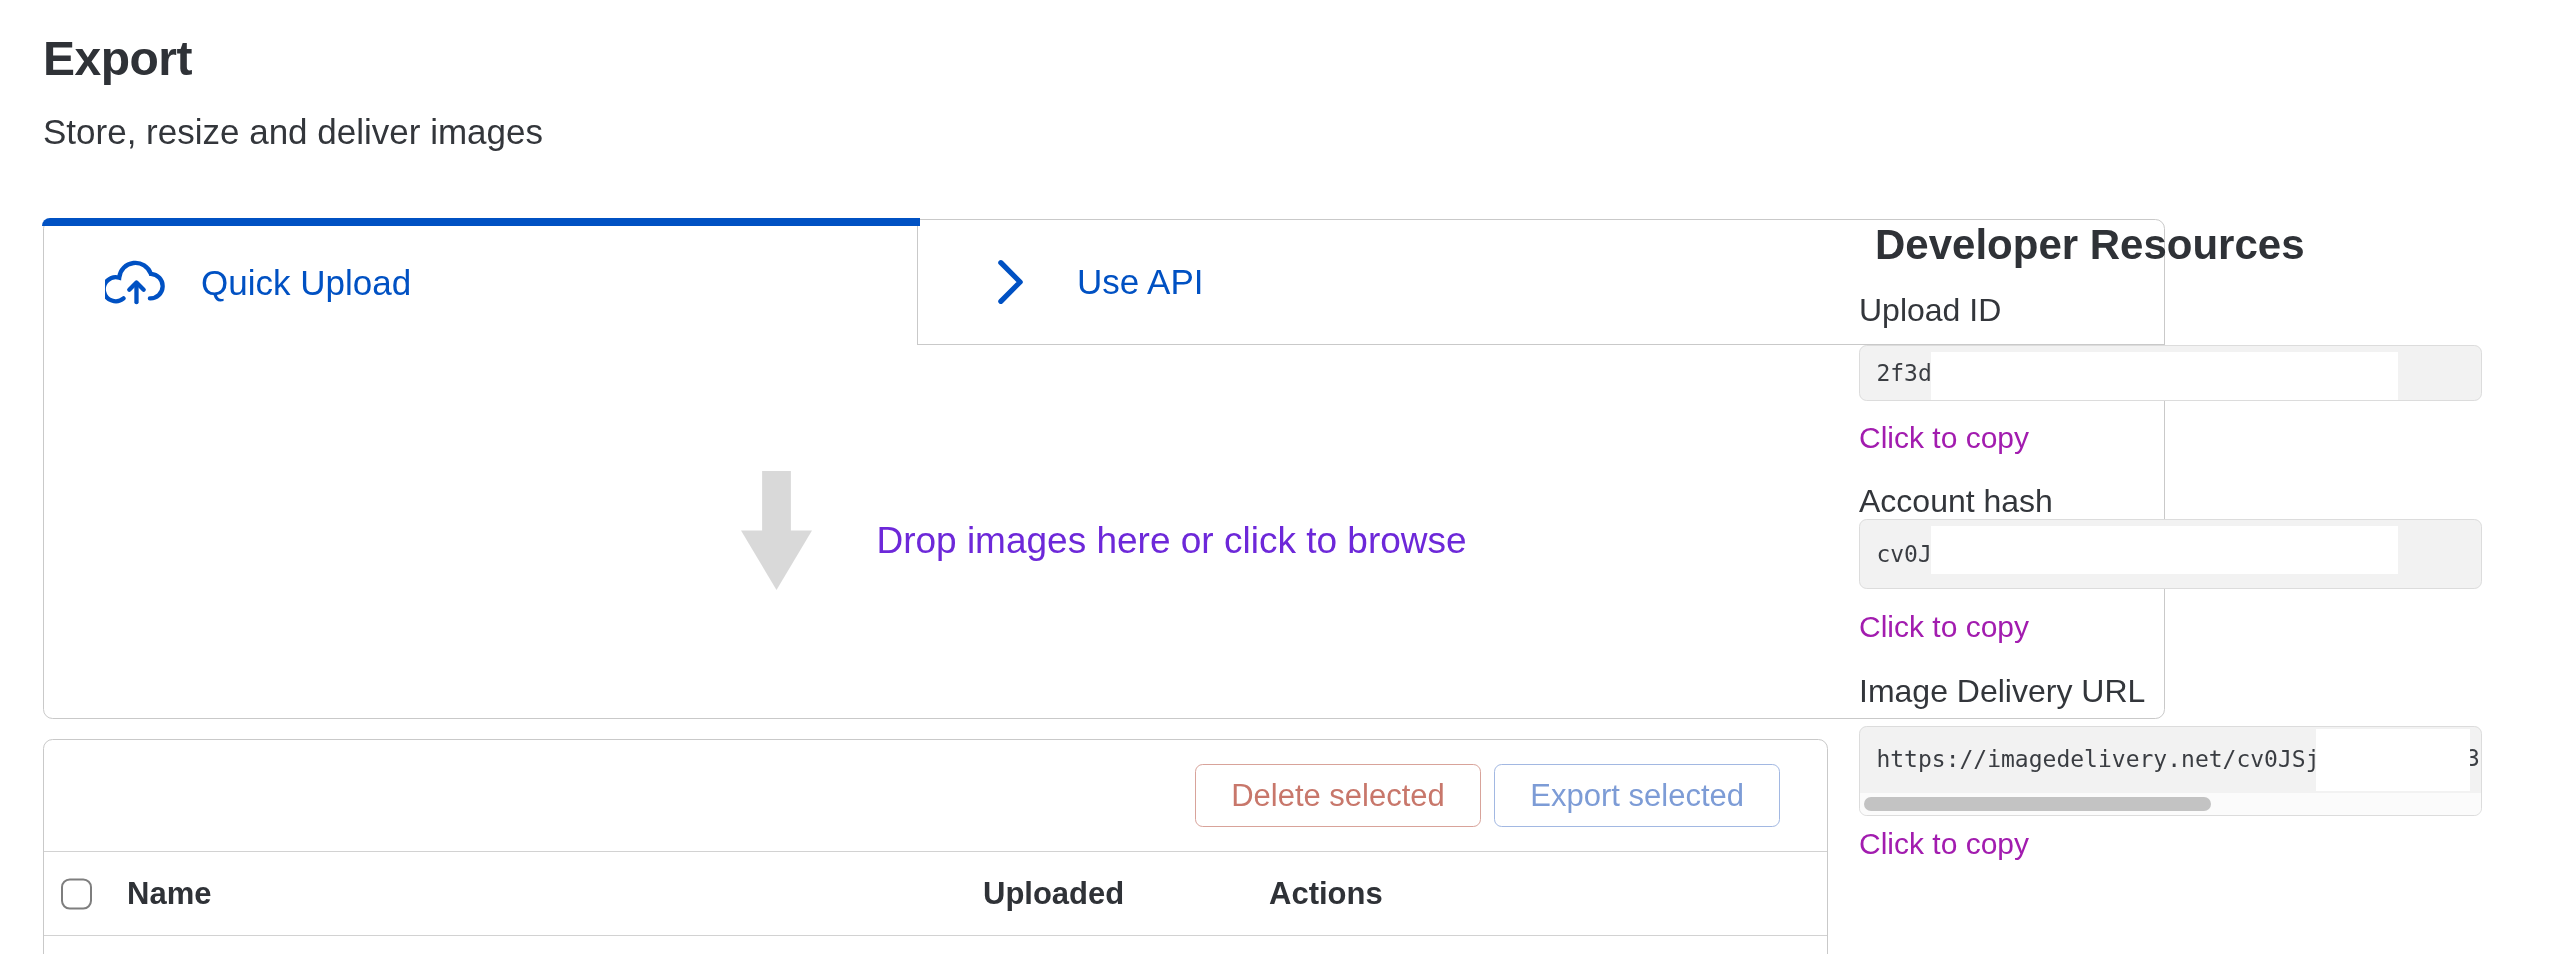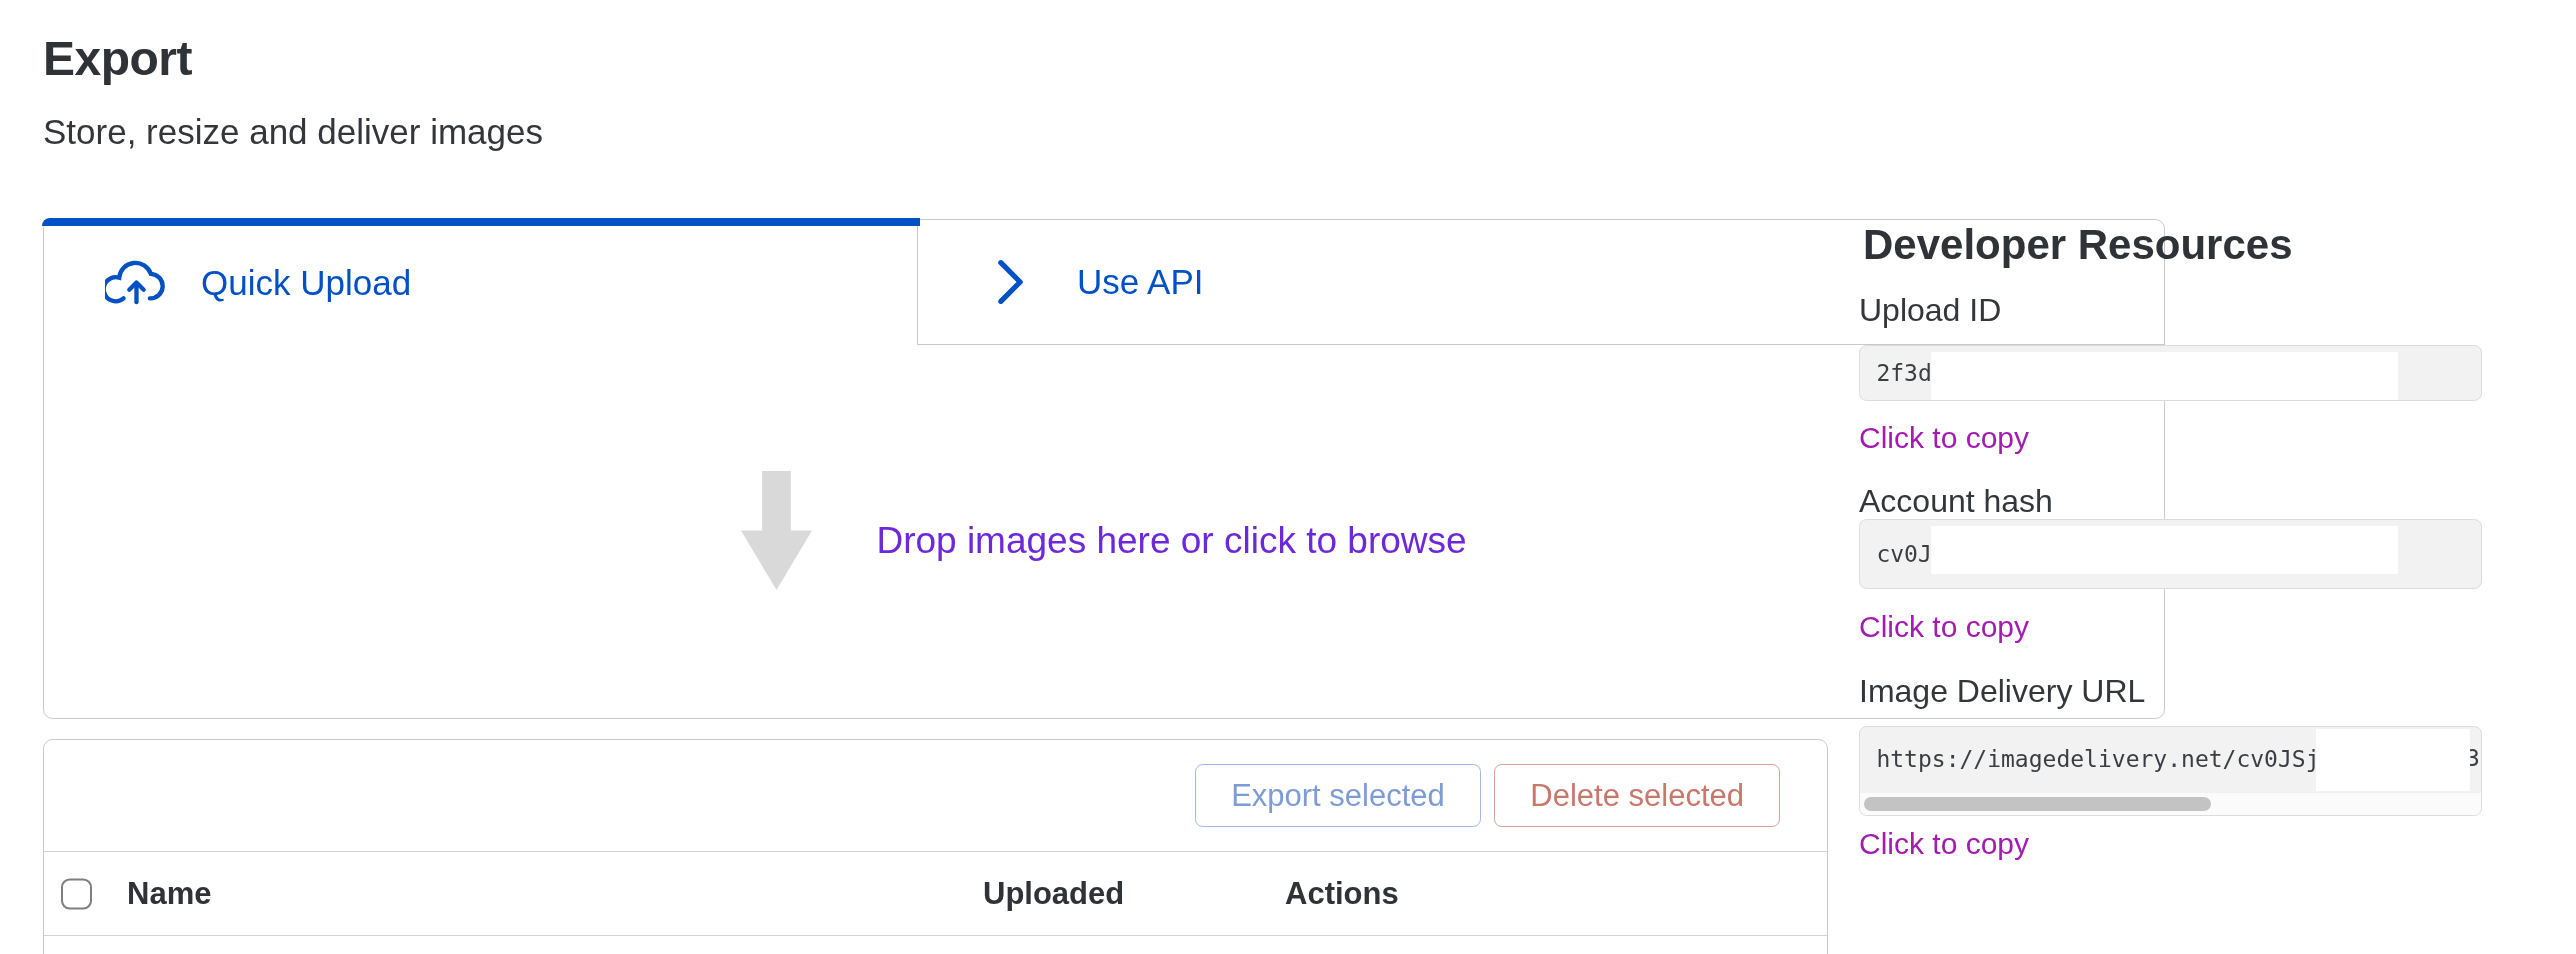--- a/index.html
+++ b/index.html
@@ -82,32 +82,32 @@
   .btn-delete { color: #c8776b; border: 1.9px solid #d8a39a; }
 
   .table-header-row {
     position: relative; height: 84px;
     border-bottom: 1.9px solid #d2d2d2;
   }
   .th { position: absolute; top: 50%; transform: translateY(-50%);
         font-size: 31px; font-weight: 700; color: #2f3237; }
   .th-name     { left: 83px; }
   .th-uploaded { left: 939px; }
-  .th-actions  { left: 1225px; margin-left: 16px; }
+  .th-actions  { left: 1225px; }
   .checkbox {
     position: absolute; left: 17.3px; top: 50%; transform: translateY(-50%);
     width: 31px; height: 31px;
     border: 2.9px solid #7e7e7e; border-radius: 8.7px; background: #fff;
     cursor: pointer;
   }
 
   
   .sidebar { position: absolute; left: 1859px; top: 221px; width: 623px; }
   .sidebar-title {
-    position: absolute; top: 0; left: 4px;
+    position: absolute; top: 0; left: 16px;
     font-size: 42px; font-weight: 700; color: #2f3237; white-space: nowrap;
   }
   .field-label { position: absolute; left: 0; font-size: 32px; color: #33363b; }
   .copy-hint   { position: absolute; left: 0; font-size: 30px; color: #a21caf; }
 
   .copy-field {
     position: absolute; left: 0; width: 623px;
     background: #f2f2f2; border: 1.9px solid #dcdcdc; border-radius: 7.7px;
     overflow: hidden; cursor: pointer;
     font-family: "DejaVu Sans Mono", monospace; font-size: 23px; color: #3a3d42;
@@ -191,22 +191,22 @@
           <rect x="22" y="0" width="30" height="64" fill="#d9d9d9"></rect>
           <polygon points="0,62 74,62 37,124" fill="#d9d9d9"></polygon>
         </svg>
       </span>
       <span class="dropzone-label">Drop images here or click to browse</span>
     </div>
   </div>
 
   <div class="table-card">
     <div class="actions-row">
+      <button class="btn btn-delete">Delete selected</button>
       <button class="btn btn-export">Export selected</button>
-      <button class="btn btn-delete">Delete selected</button>
     </div>
     <div class="table-header-row">
       <span class="checkbox"></span>
       <span class="th th-name">Name</span>
       <span class="th th-uploaded">Uploaded</span>
       <span class="th th-actions">Actions</span>
     </div>
   </div>
 
   <div class="sidebar">

